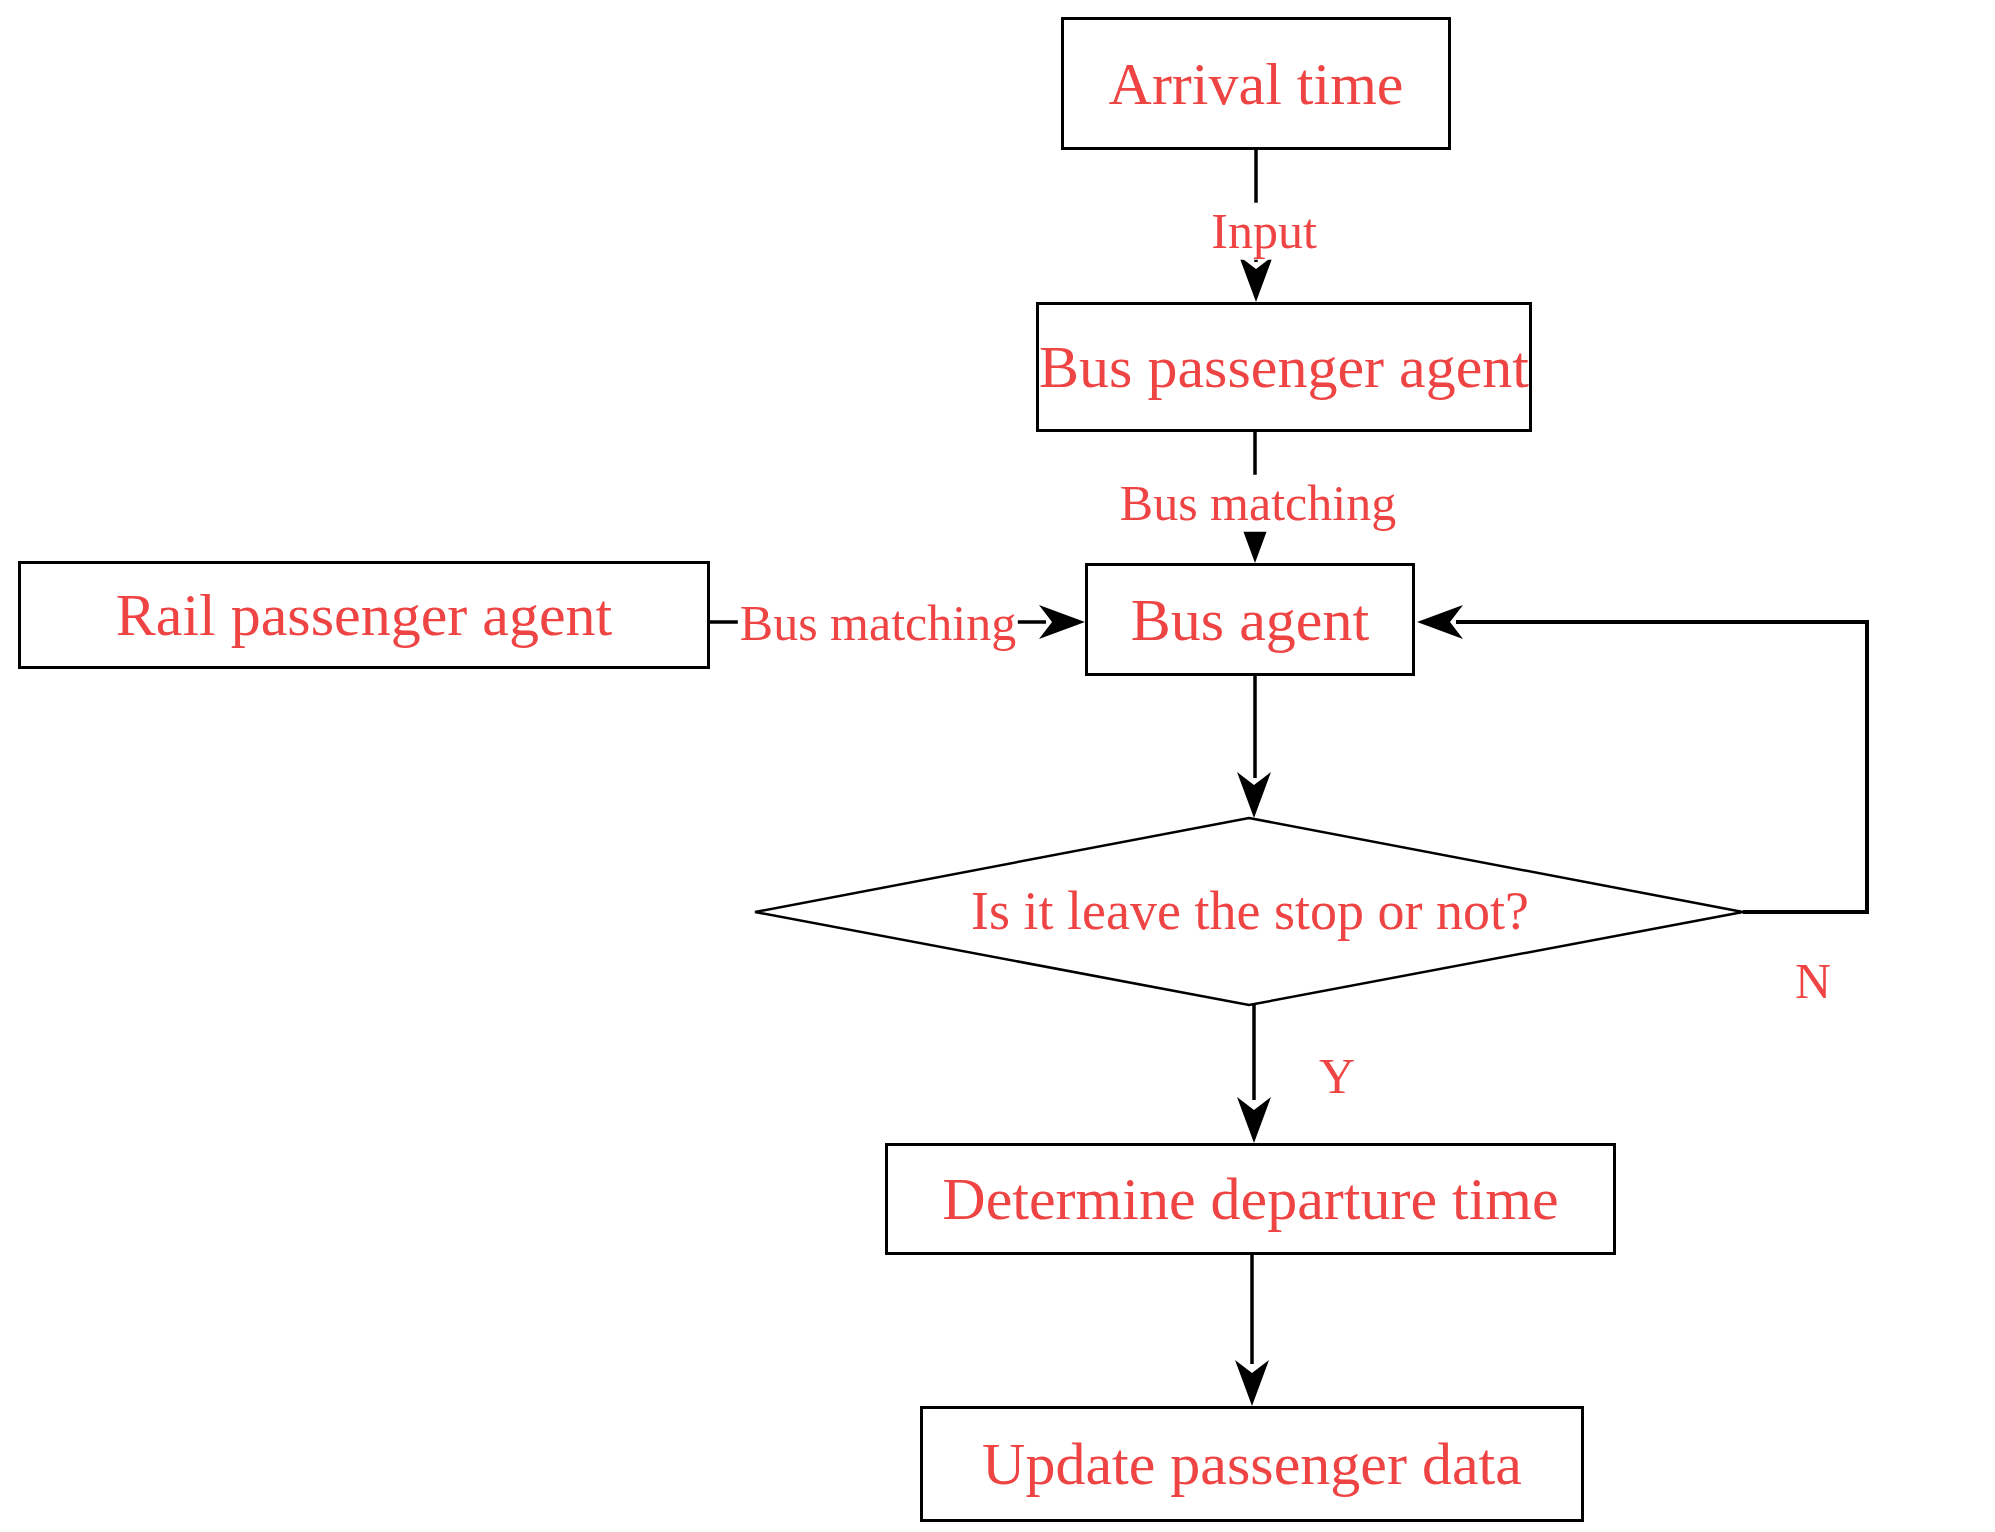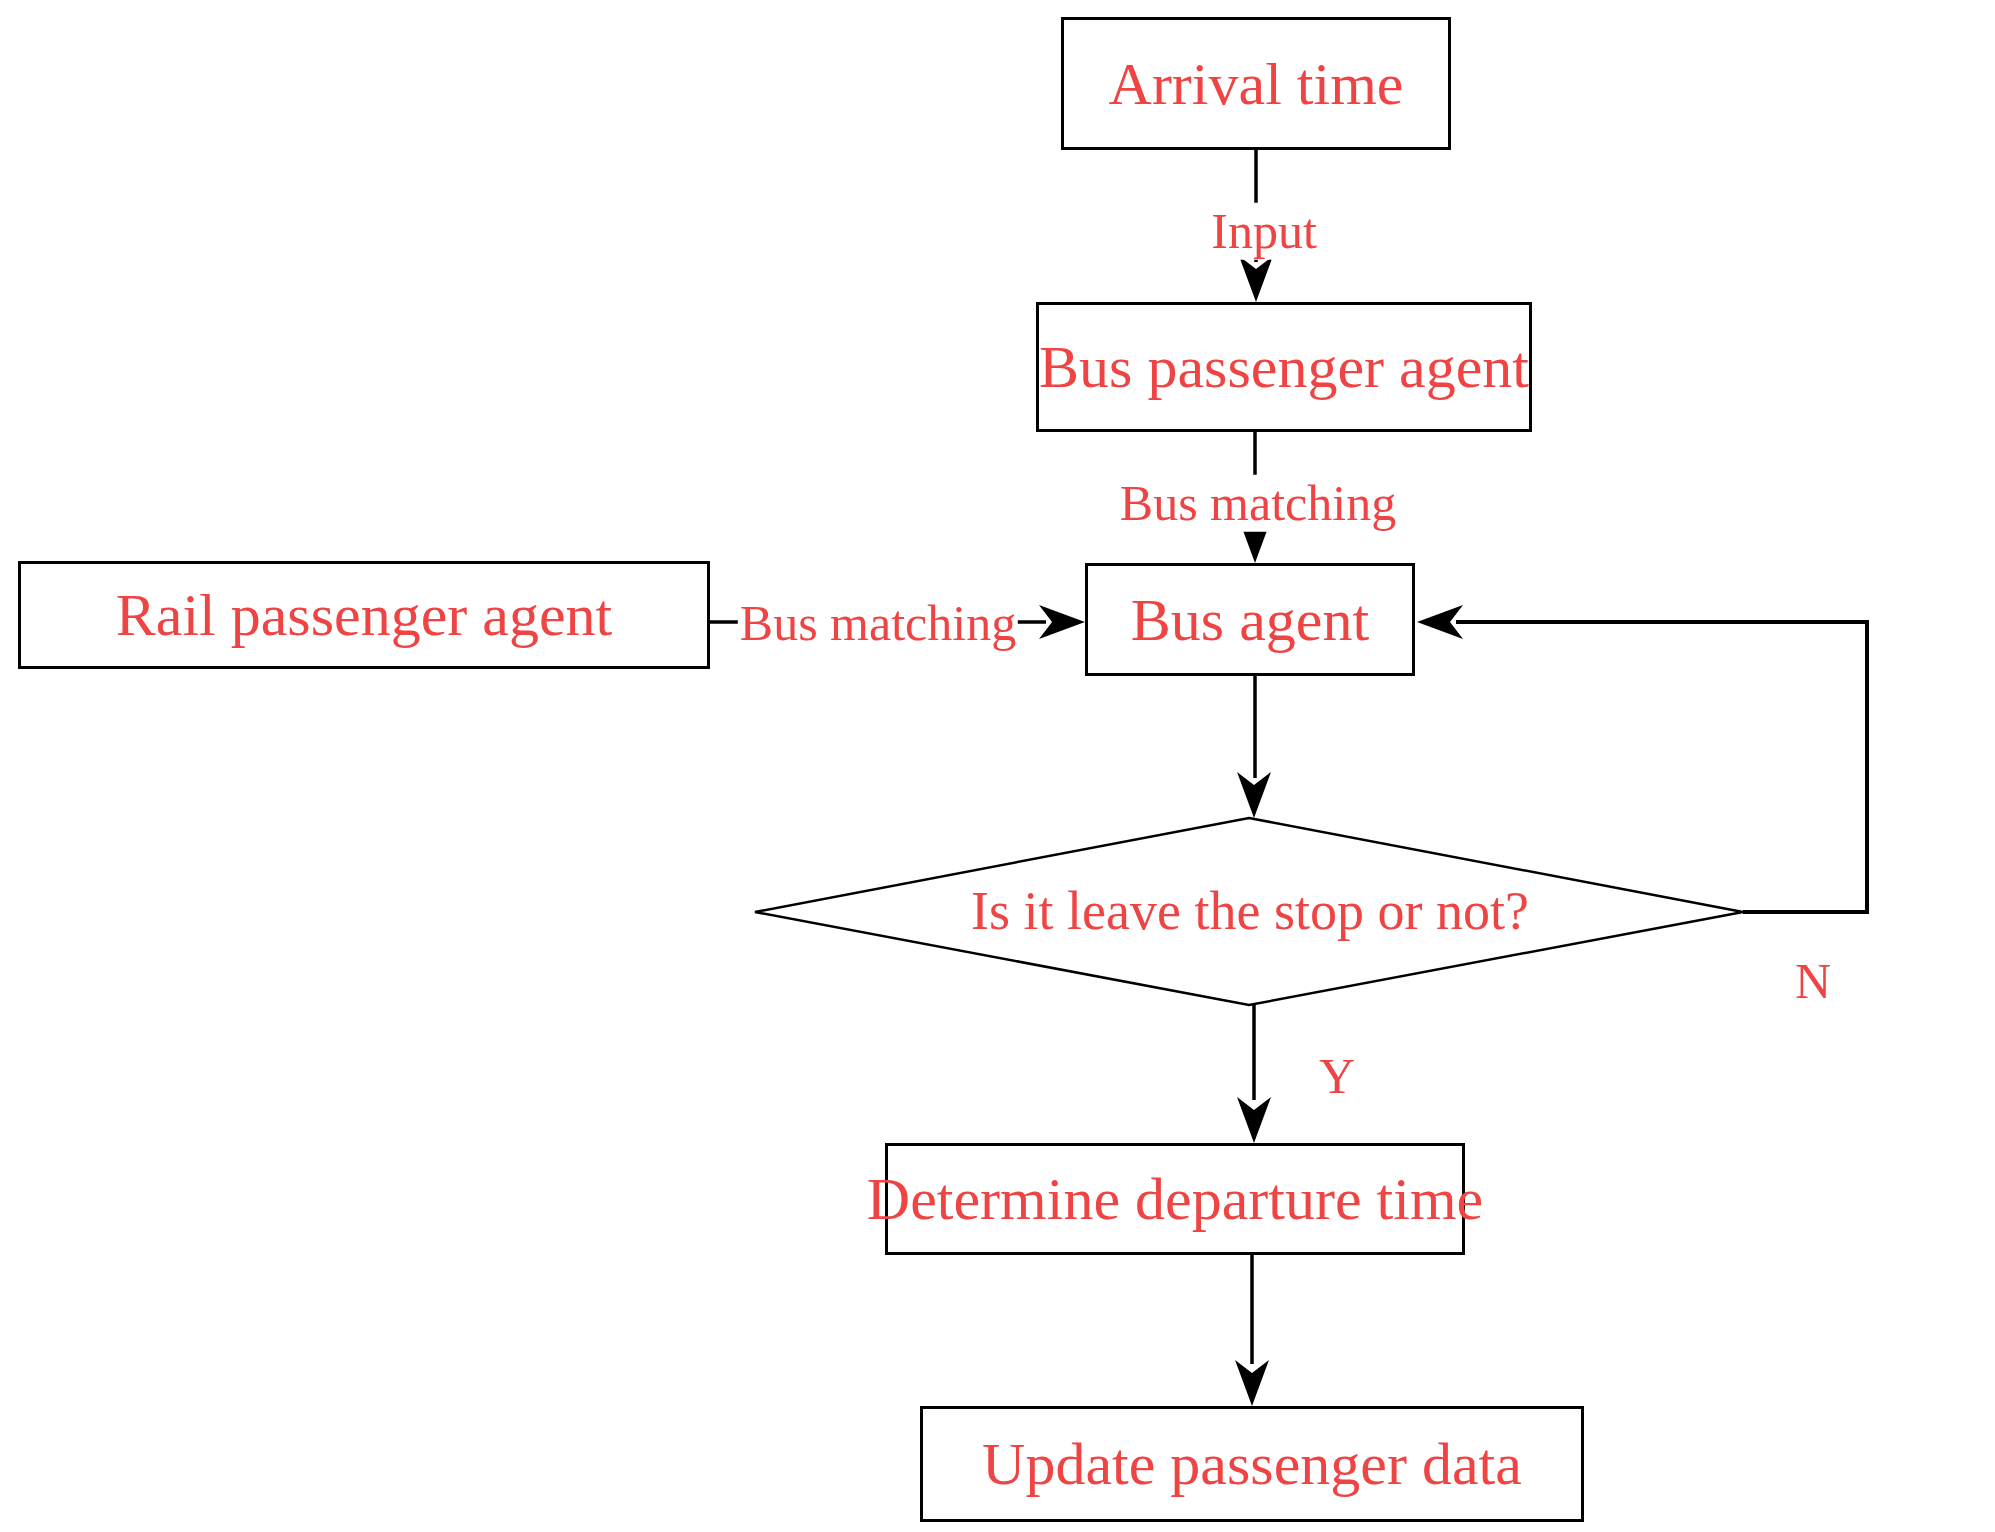--- a/index.html
+++ b/index.html
@@ -44,21 +44,21 @@
     justify-content: center;
     font-size: 60px;
     line-height: 1;
     white-space: nowrap;
     text-align: center;
   }
   .node-arrival   { left: 1061px; top: 17px;   width: 390px; height: 133px; }
   .node-buspass   { left: 992px;  top: 302px;  width: 496px; height: 130px; margin-left: 44px; }
   .node-busagent  { left: 1085px; top: 563px;  width: 330px; height: 113px; justify-content: center; }
   .node-rail      { left: 18px;   top: 561px;  width: 692px; height: 108px; }
-  .node-determine { left: 885px;  top: 1143px; width: 580px; height: 112px; }
+  .node-determine { left: 885px;  top: 1143px; width: 731px; height: 112px; }
   .node-update    { left: 920px;  top: 1406px; width: 664px; height: 116px; }
   .decision-text {
     position: absolute;
     left: 1250px; top: 911px;
     transform: translate(-50%, -50%);
     font-size: 54px;
     line-height: 1;
     white-space: nowrap;
     background: transparent;
   }

